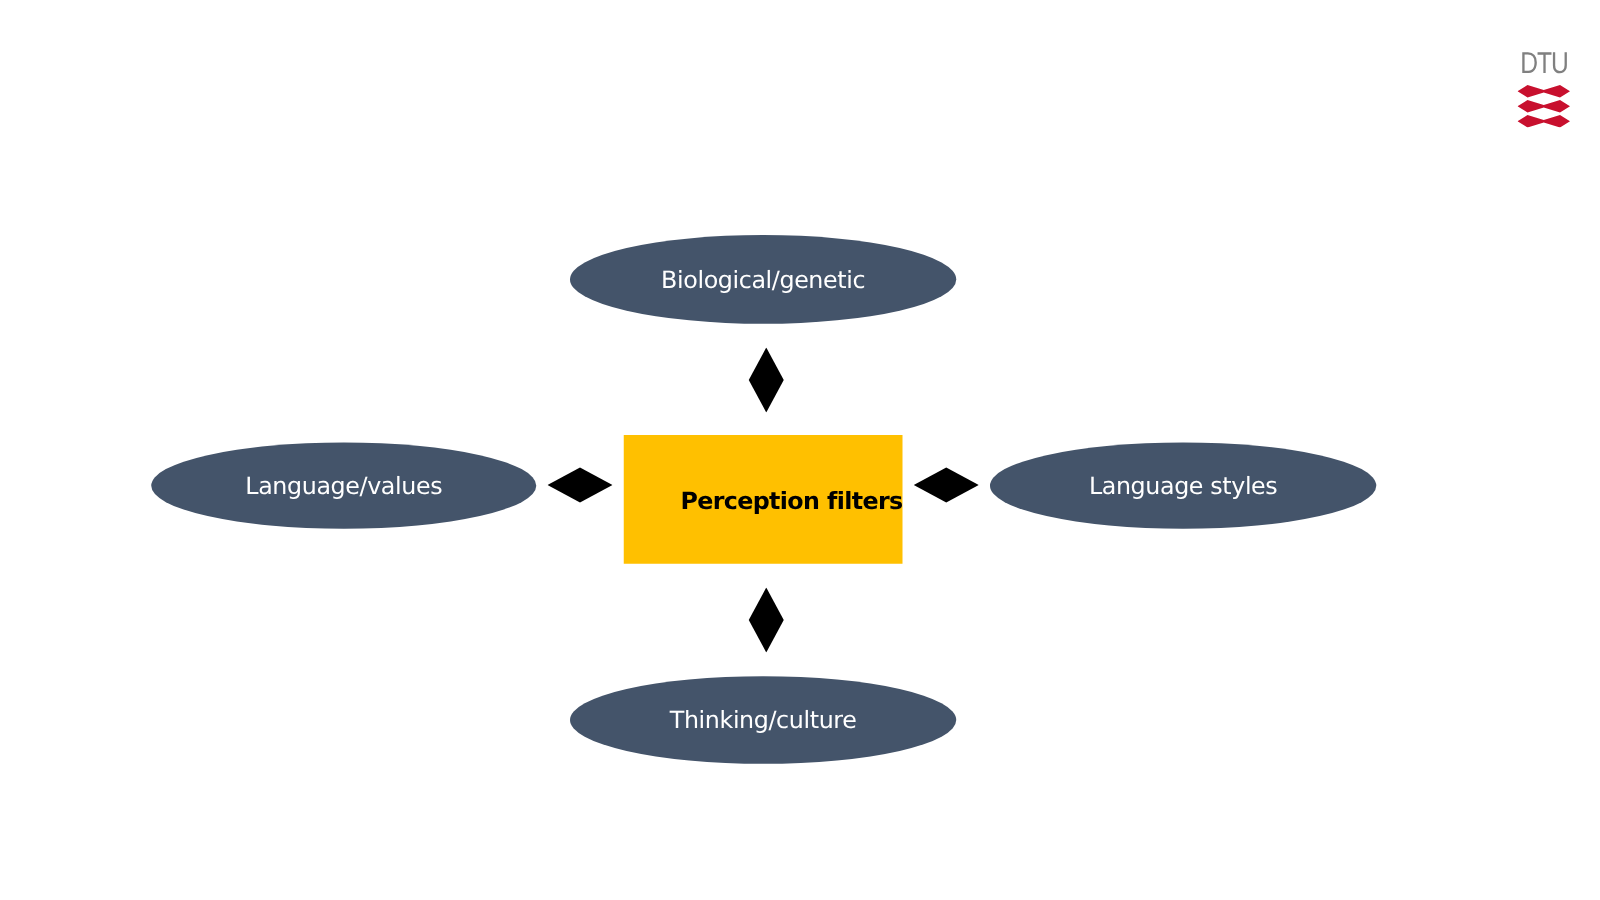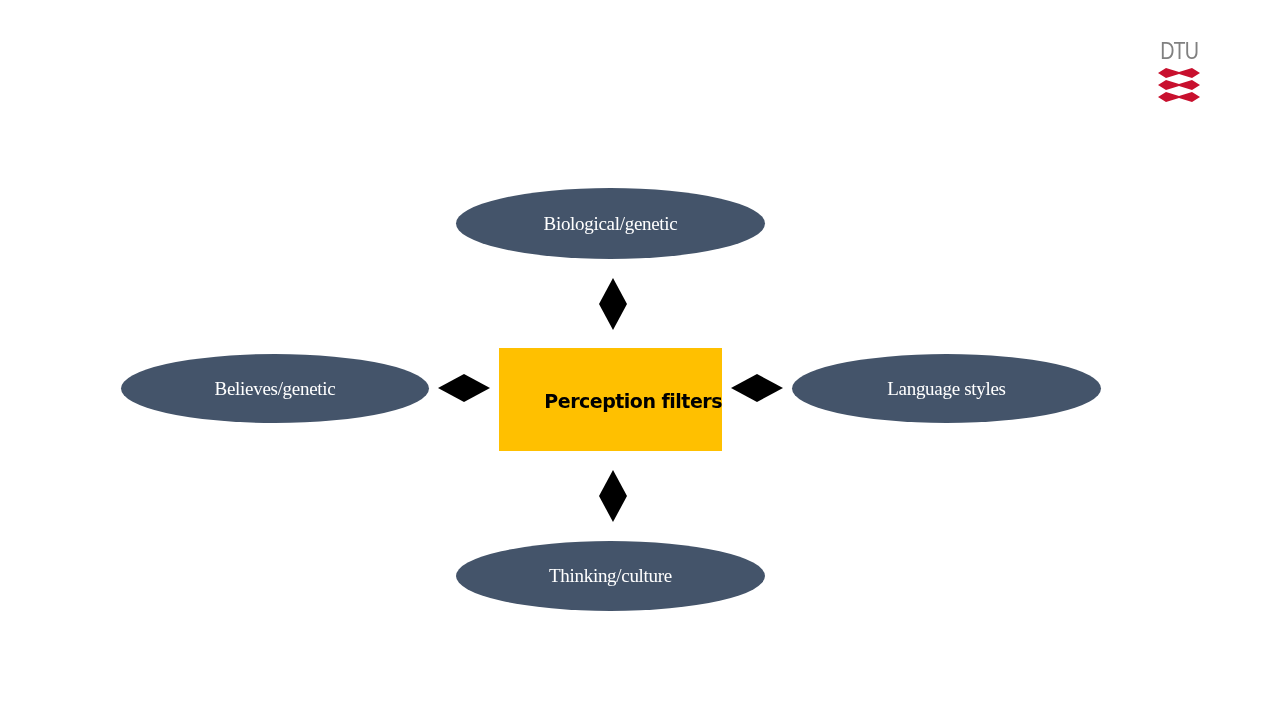--- a/index.html
+++ b/index.html
@@ -1,35 +1,35 @@
 <!DOCTYPE html>
 <html><head>
 <meta charset="utf-8">
 <style>
   html, body { margin: 0; padding: 0; }
   body {
     width: 1280px; height: 720px; position: relative; overflow: hidden;
     background: #ffffff;
     font-family: "Liberation Sans", "DejaVu Sans", sans-serif;
   }
-  .logo { position: absolute; left: 1156px; top: 38px; width: 46px; height: 66px; }
+  .logo { position: absolute; left: 1212px; top: 38px; width: 46px; height: 66px; }
   .logo-text {
     position: absolute; left: 0; top: 0; width: 46px; text-align: center;
     font-family: "Liberation Sans", sans-serif; font-size: 24px; color: #808080;
     letter-spacing: -1px; transform: scaleX(0.82); transform-origin: center;
     line-height: 26px;
   }
   .logo-mark { position: absolute; left: 2px; top: 30px; width: 42px; height: 34px; }
   .ellipse {
     position: absolute; background: #44546a; border-radius: 50%;
     display: flex; align-items: center; justify-content: center;
     color: #ffffff; font-size: 20px;
     font-family: "DejaVu Sans", "Liberation Sans", sans-serif;
   }
-  .ellipse span { font-size: 19px; letter-spacing: -0.3px; font-family: Liberation Serif, serif; }
+  .ellipse span { font-size: 19px; letter-spacing: -0.3px; }
   .center-box {
     position: absolute; left: 499px; top: 348px; width: 223px; height: 103px;
     background: #ffc000; display: flex; align-items: center; justify-content: flex-end;
   }
   .center-box span {
     font-weight: bold; font-size: 19px; color: #000000;
     font-family: "DejaVu Sans", "Liberation Sans", sans-serif; letter-spacing: -0.5px;
     margin-top: 2px;
   }
   .diamond { position: absolute; }
@@ -44,21 +44,21 @@
     <polygon points="0,17 8,12 21,16 34,12 42,17 34,22 21,18 8,22" fill="#c8102e"></polygon>
     <polygon points="0,29 8,24 21,28 34,24 42,29 34,34 21,30 8,34" fill="#c8102e"></polygon>
   </svg>
 </div>
 
 <div class="ellipse" style="left:456px; top:188px; width:309px; height:71px;">
   <span>Biological/genetic</span>
 </div>
 
 <div class="ellipse" style="left:121px; top:354px; width:308px; height:69px;">
-  <span>Believes/genetic</span>
+  <span>Language/values</span>
 </div>
 
 <div class="ellipse" style="left:792px; top:354px; width:309px; height:69px;">
   <span>Language styles</span>
 </div>
 
 <div class="ellipse" style="left:456px; top:541px; width:309px; height:70px;">
   <span>Thinking/culture</span>
 </div>
 

